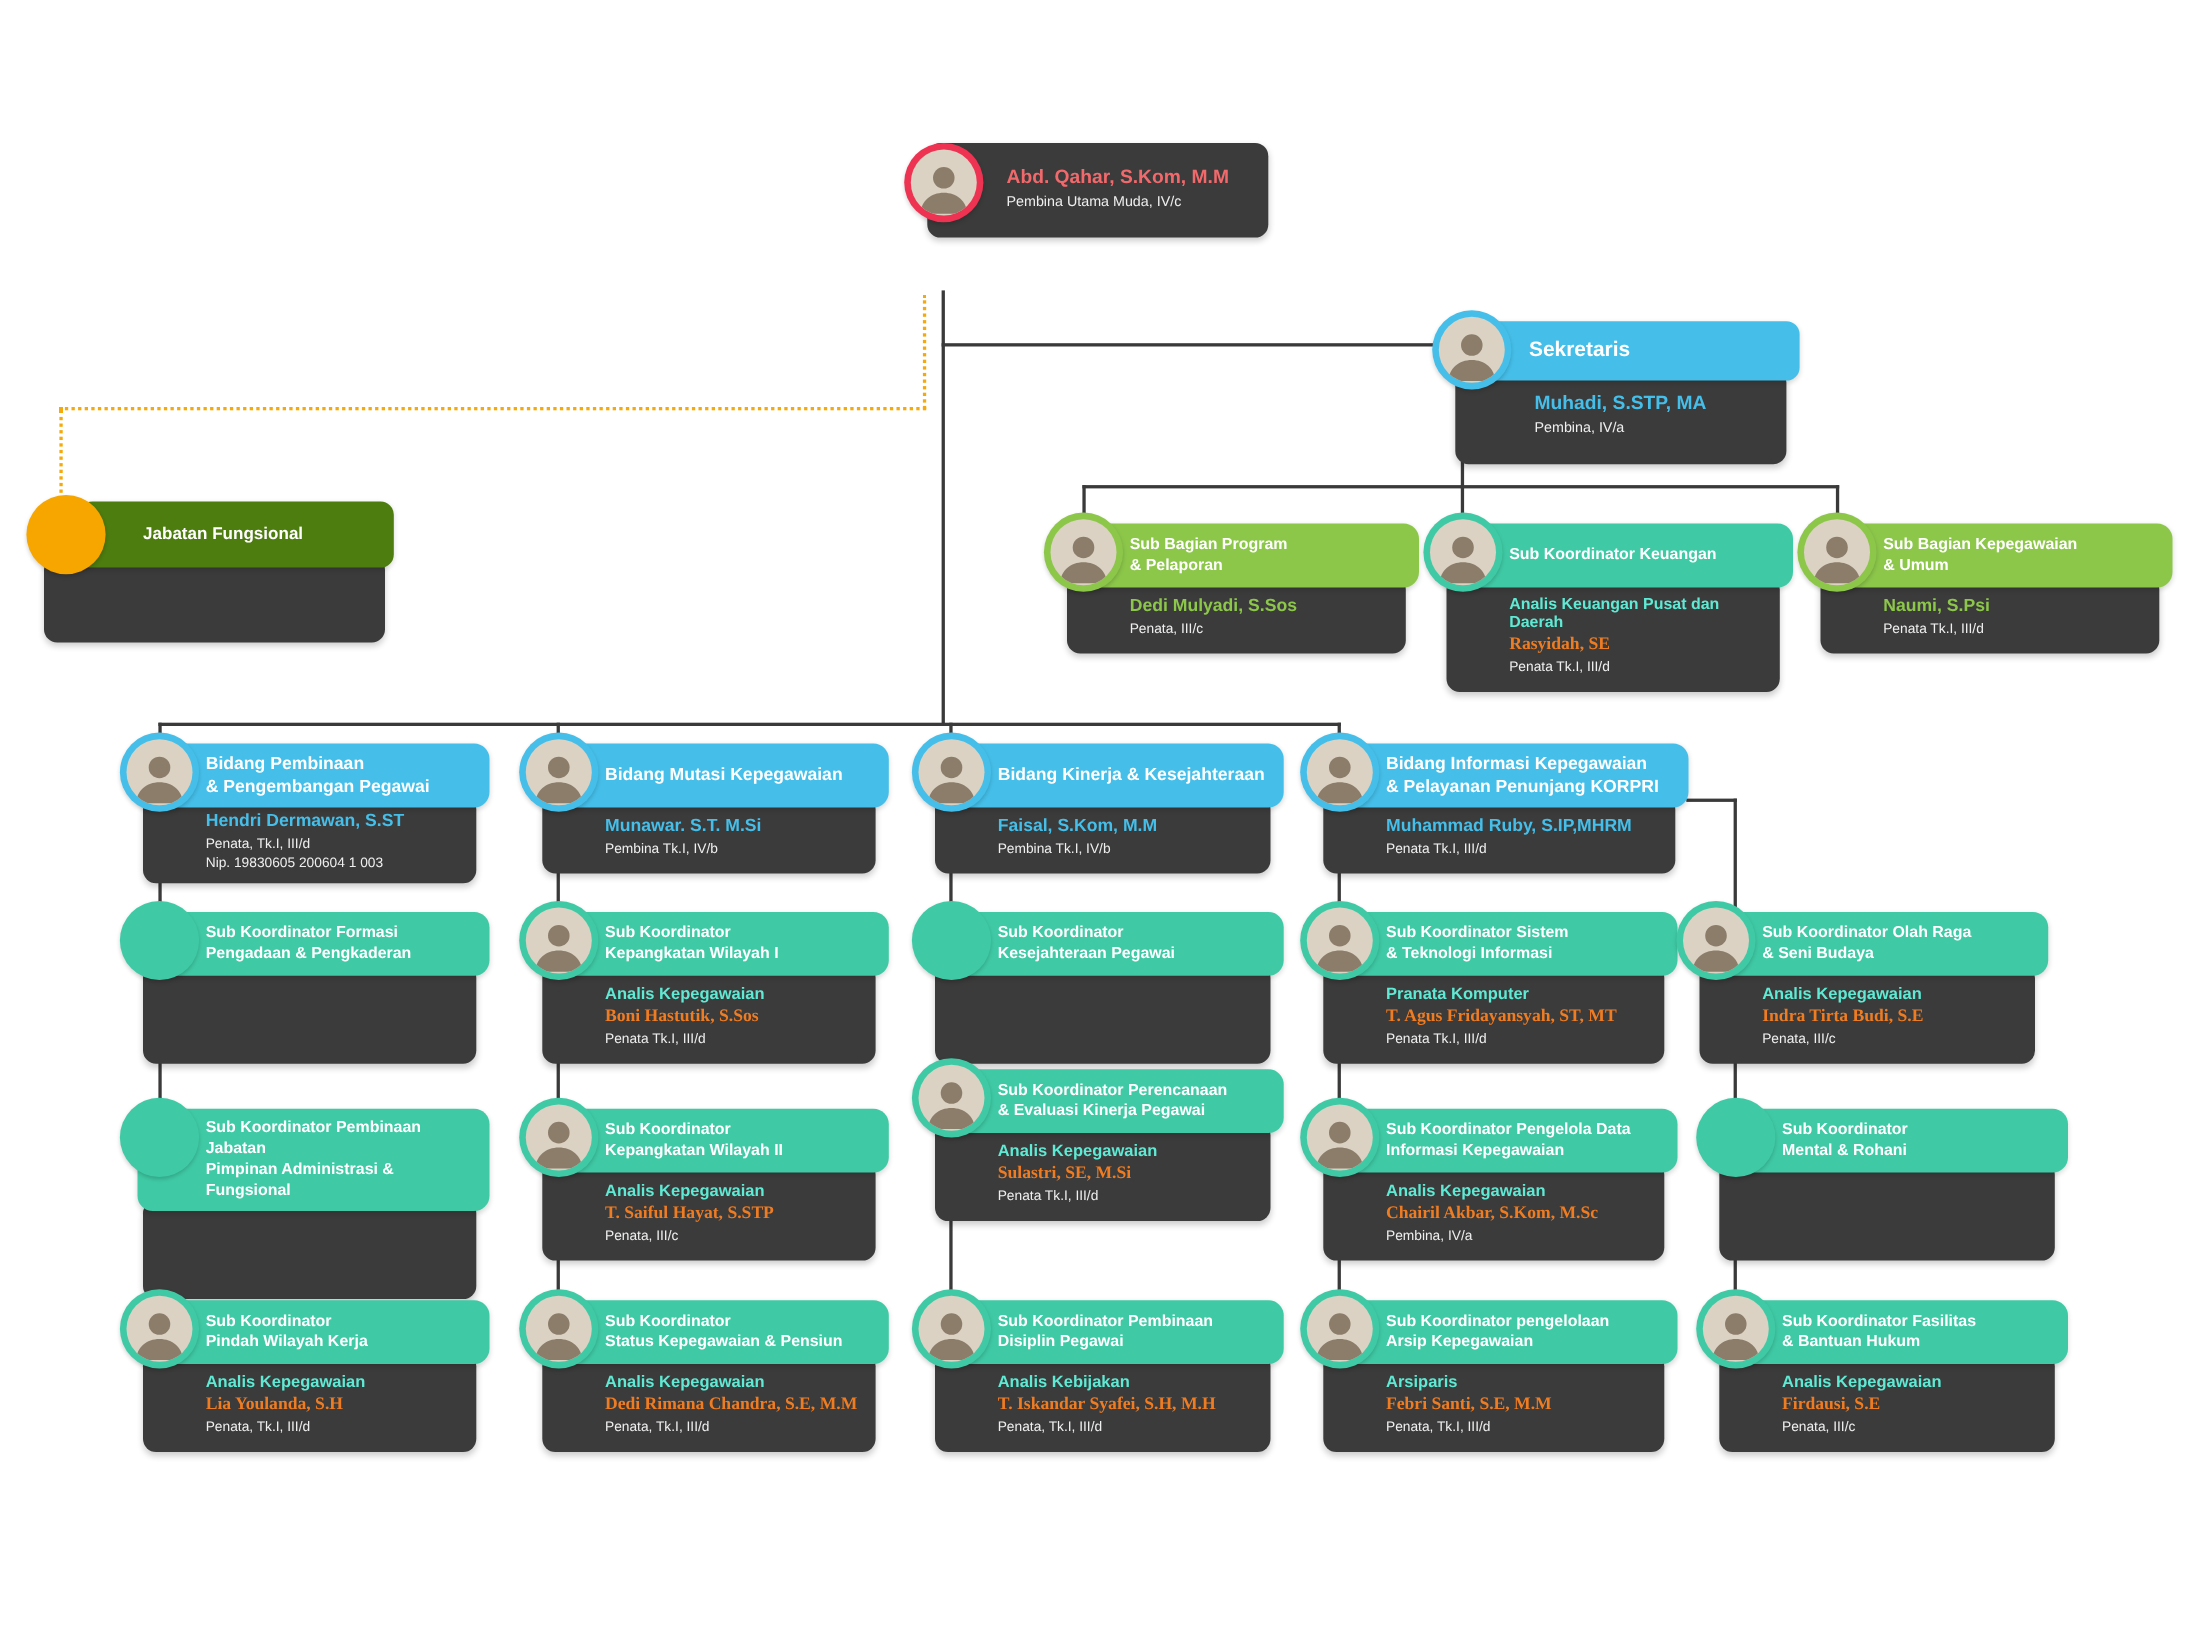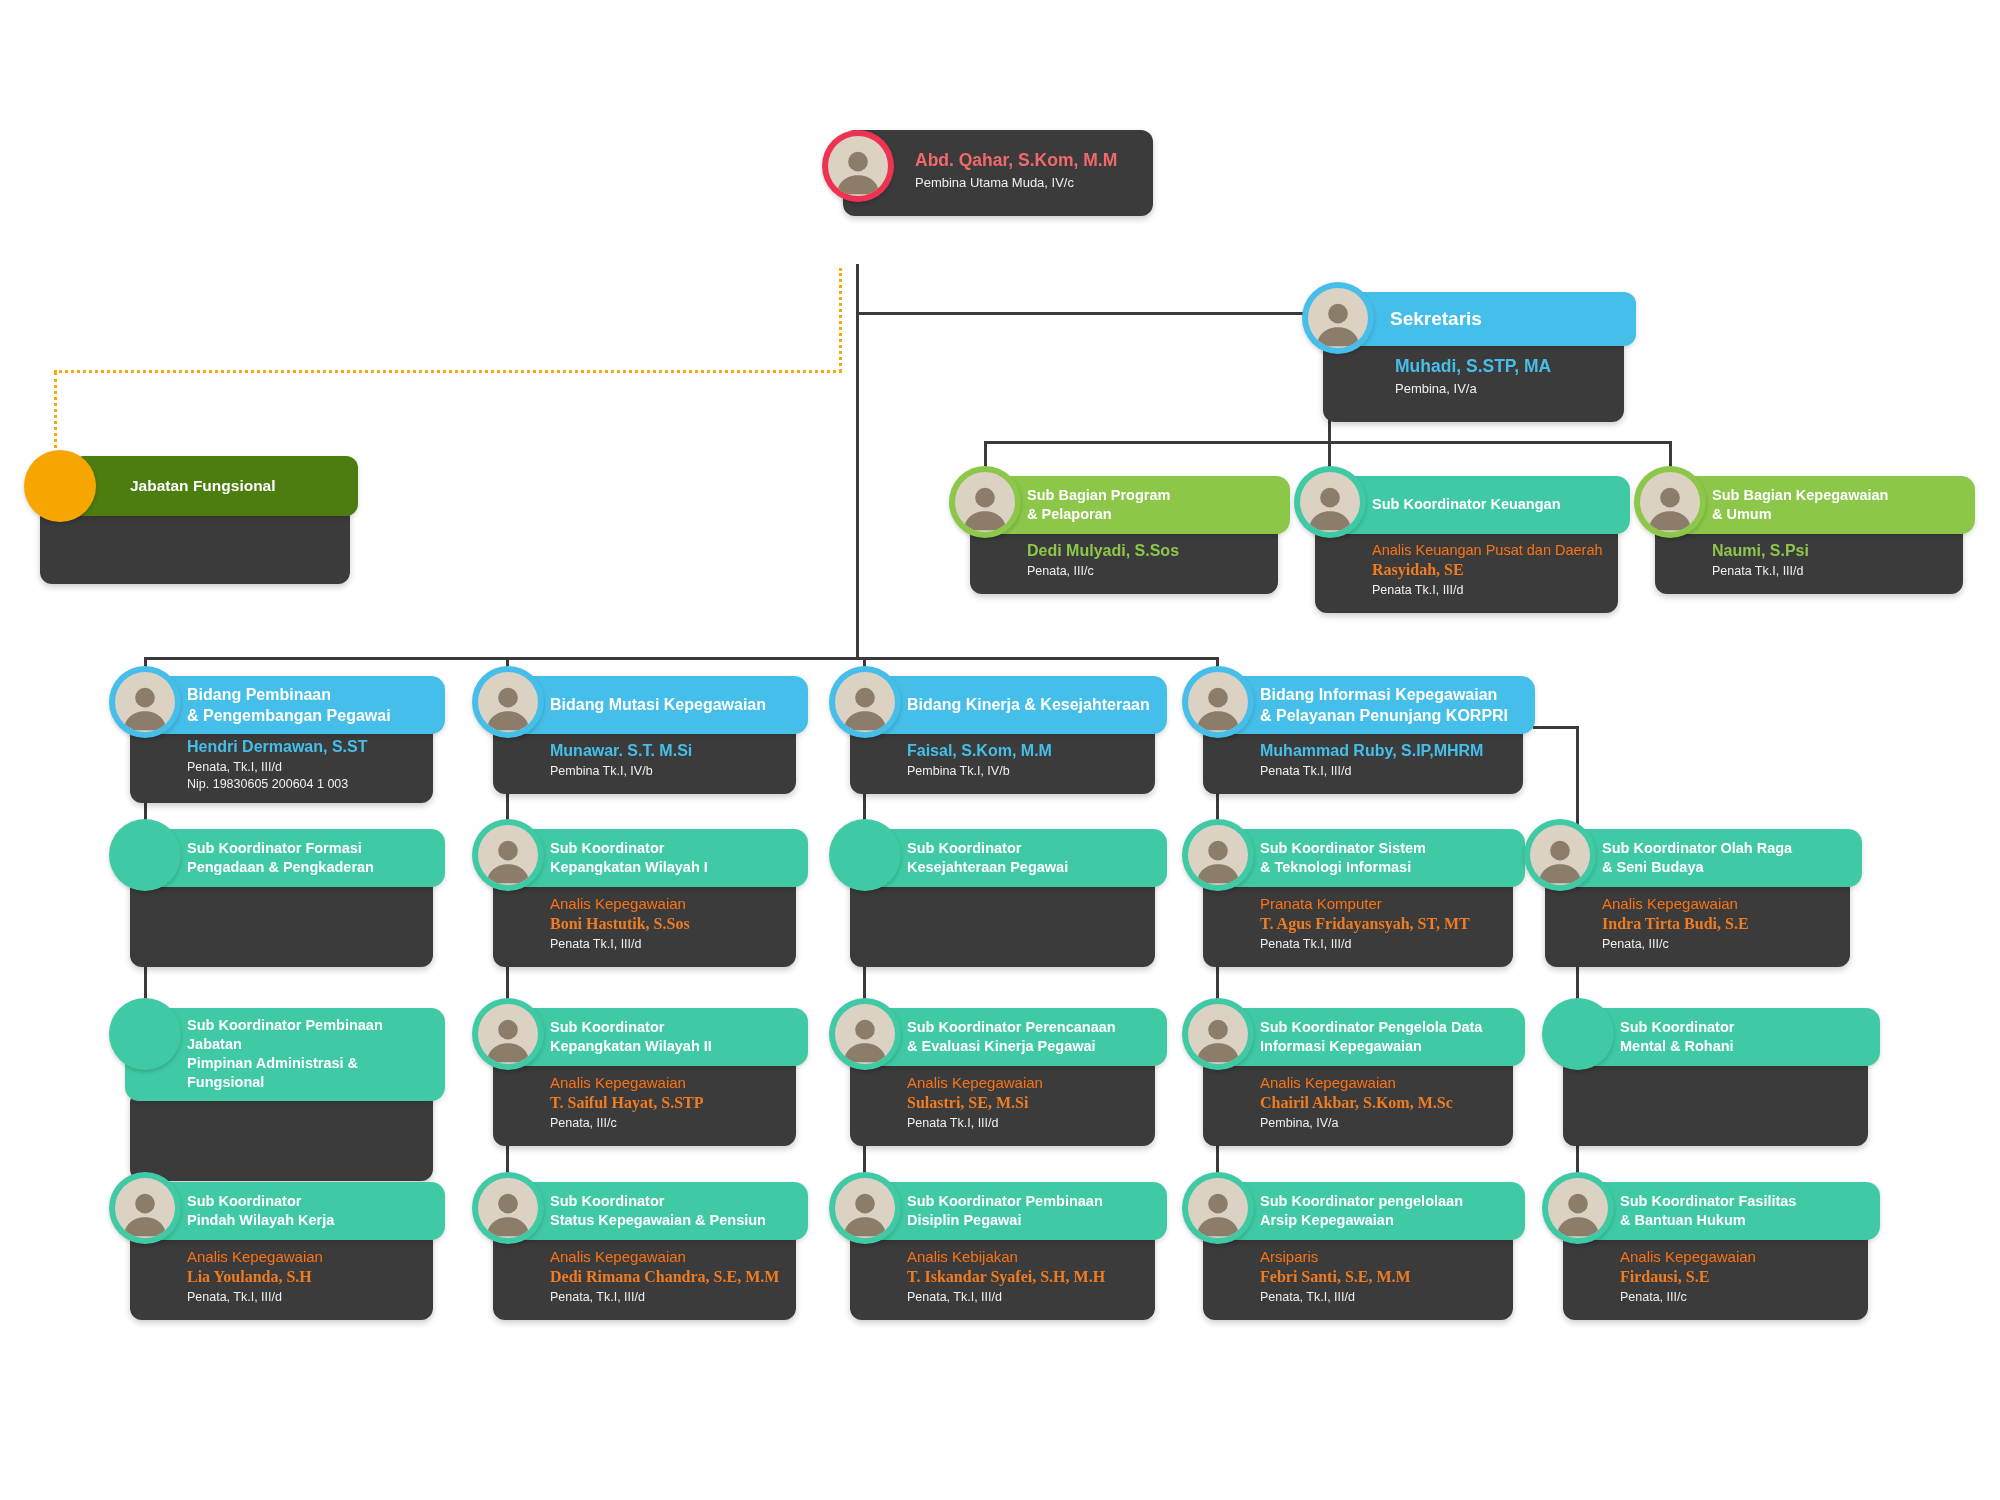--- a/index.html
+++ b/index.html
@@ -15,21 +15,21 @@
        box-shadow:0 2px 4px rgba(0,0,0,.18);}
   .ph{position:absolute;inset:6px;border-radius:50%;background:#dbd2c3;overflow:hidden;}
   .ph svg{position:absolute;bottom:-3px;left:50%;transform:translateX(-50%);width:56px;height:56px;fill:#8b7d6a;}
   .hdr{position:relative;z-index:2;border-radius:14px;color:#fff;font-weight:bold;display:flex;align-items:center;
        min-height:58px;box-sizing:border-box;padding:8px 10px 8px 62px;font-size:14.5px;line-height:1.32;
        box-shadow:0 2px 5px rgba(0,0,0,.15);}
   .hdr span{white-space:pre-line;}
   .bd{position:relative;z-index:1;margin:-10px 12px 0 5px;background:#3b3b3b;border-radius:12px;
       padding:18px 10px 14px 57px;box-sizing:border-box;box-shadow:0 3px 6px rgba(0,0,0,.2);min-height:70px;}
   .bd.empty{height:90px;}
-  .role{color:#f97316;font-weight:normal;font-size:15px;margin-bottom:3px;}
+  .role{color:#5eead4;font-weight:bold;font-size:15px;margin-bottom:3px;}
   .nm{font-weight:bold;font-size:16px;margin-bottom:3px;}
   .rank,.nip{color:#efefef;font-size:12.5px;line-height:1.35;}
   
   .big .hdr{font-size:19px;min-height:54px;padding-left:72px;border-radius:12px;}
   .big .bd{padding:20px 10px 16px 72px;min-height:86px;}
   .big .nm{font-size:17.5px;}
   .big .rank{font-size:13px;}
   .mid .hdr{font-size:16px;}
   
   .red  .hdr{background:#ee3352;} .red  .ava{background:#ee3352;}
@@ -343,21 +343,21 @@
 
   <div class="node teal" style="left:845px;top:829px;width:322px;">
     <div class="ava"></div>
     <div class="hdr">
         <span>Sub Koordinator
 Kesejahteraan Pegawai</span>
       </div>
     <div class="bd empty"></div>
   </div>
 
-  <div class="node teal" style="left:845px;top:1008px;width:322px;">
+  <div class="node teal" style="left:845px;top:972px;width:322px;">
     <div class="ava">
         <span class="ph">
           <svg viewBox="0 0 24 24">
             <circle cx="12" cy="8" r="4.2"></circle>
             <path d="M3 22c0-5 4-8.2 9-8.2s9 3.2 9 8.2z"></path>
           </svg>
         </span>
       </div>
     <div class="hdr">
         <span>Sub Koordinator Perencanaan

